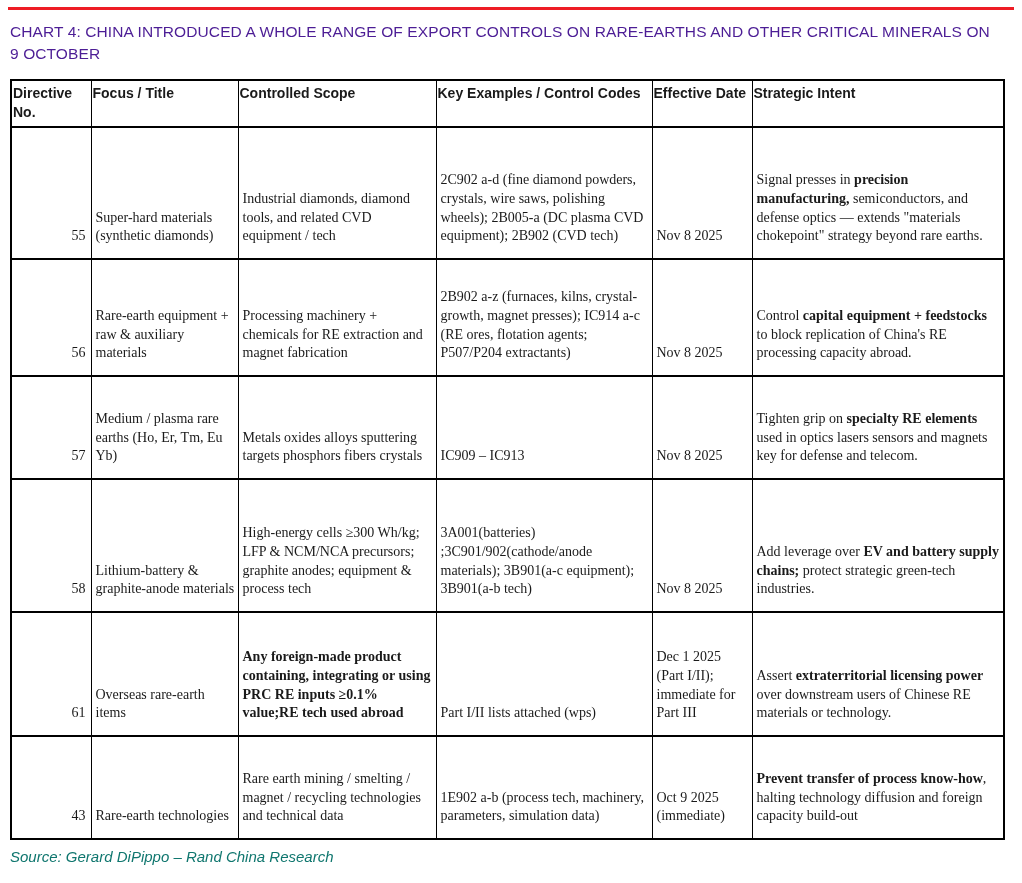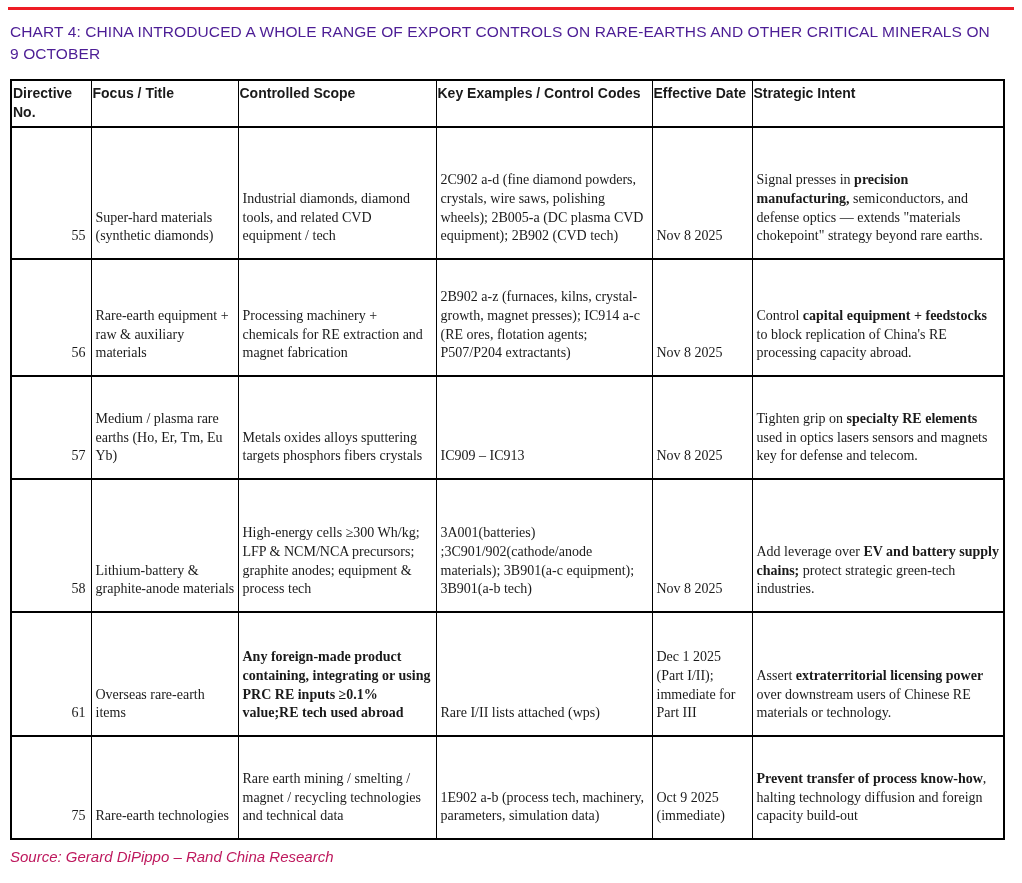--- a/index.html
+++ b/index.html
@@ -39,21 +39,21 @@
   td b{font-weight:700;}
   td.c-directive_no{text-align:right;padding-right:5px;}
   tbody tr:nth-child(1){height:132px}
   tbody tr:nth-child(2){height:117px}
   tbody tr:nth-child(3){height:103px}
   tbody tr:nth-child(4){height:133px}
   tbody tr:nth-child(5){height:124px}
   tbody tr:nth-child(6){height:103px}
   .source-note{
     margin:8px 0 0 10px;
-    color:#be185d;font-size:15px;font-style:italic;
+    color:#0f766e;font-size:15px;font-style:italic;
   }
 </style>
 </head>
 <body>
 
 <div class="top-rule"></div>
 
 <h1 class="chart-title">CHART 4: CHINA INTRODUCED A WHOLE RANGE OF EXPORT CONTROLS ON RARE-EARTHS AND OTHER CRITICAL MINERALS ON 9 OCTOBER</h1>
 
 <table class="ec">
@@ -105,26 +105,26 @@
         <td class="c-focus">Lithium-battery &amp; graphite-anode materials</td>
         <td class="c-controlled_scope">High-energy cells ≥300 Wh/kg; LFP &amp; NCM/NCA precursors; graphite anodes; equipment &amp; process tech</td>
         <td class="c-key_examples">3A001(batteries) ;3C901/902(cathode/anode materials); 3B901(a-c equipment); 3B901(a-b tech)</td>
         <td class="c-effective_date">Nov 8 2025</td>
         <td class="c-strategic_intent"><span>Add leverage over </span><b>EV and battery supply chains;</b><span> protect strategic green-tech industries.</span></td>
       </tr>
       <tr>
         <td class="c-directive_no">61</td>
         <td class="c-focus">Overseas rare-earth items</td>
         <td class="c-controlled_scope"><b>Any foreign-made product containing, integrating or using PRC RE inputs ≥0.1% value;RE tech used abroad</b></td>
-        <td class="c-key_examples">Rare I/II lists attached (wps)</td>
+        <td class="c-key_examples">Part I/II lists attached (wps)</td>
         <td class="c-effective_date">Dec 1 2025 (Part I/II); immediate for Part III</td>
         <td class="c-strategic_intent"><span>Assert </span><b>extraterritorial licensing power</b><span> over downstream users of Chinese RE materials or technology.</span></td>
       </tr>
       <tr>
-        <td class="c-directive_no">75</td>
+        <td class="c-directive_no">43</td>
         <td class="c-focus">Rare-earth technologies</td>
         <td class="c-controlled_scope">Rare earth mining / smelting / magnet / recycling technologies and technical data</td>
         <td class="c-key_examples">1E902 a-b (process tech, machinery, parameters, simulation data)</td>
         <td class="c-effective_date">Oct 9 2025 (immediate)</td>
         <td class="c-strategic_intent"><b>Prevent transfer of process know-how</b><span>, halting technology diffusion and foreign capacity build-out</span></td>
       </tr>
     </tbody>
 </table>
 
 <div class="source-note">Source: Gerard DiPippo – Rand China Research</div>

